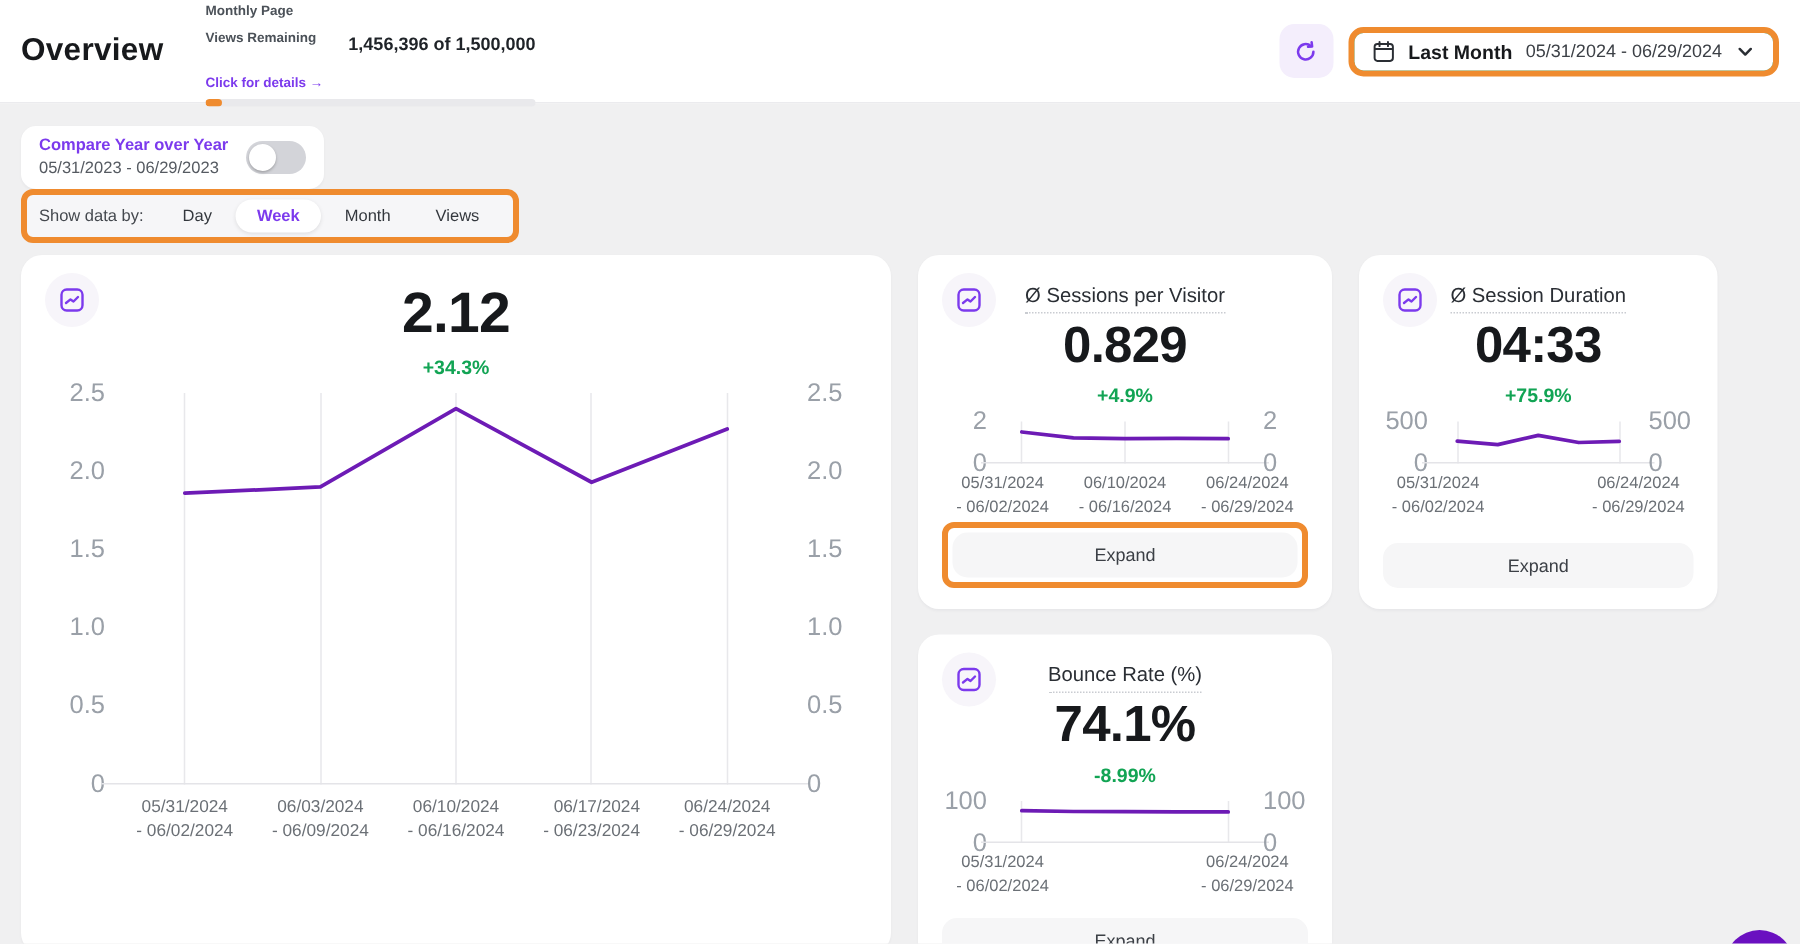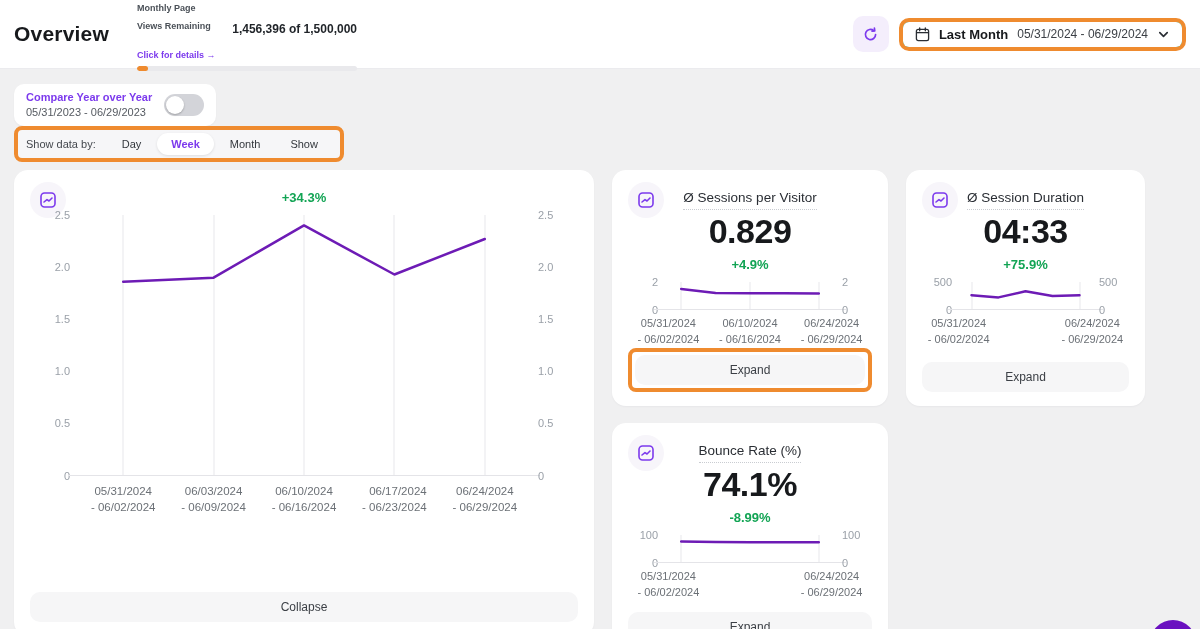--- a/index.html
+++ b/index.html
@@ -64,21 +64,21 @@
   .card-title {
     display:inline-block; font-size:14px; color:#2a2e34;
     border-bottom:1px dotted #c9ccd1; padding-bottom:4px;
   }
   .card-sm .card-title, .card-sm3 .card-title, .card-sm-b .card-title { font-size:13.5px; }
   .card-value { text-align:center; font-size:38px; font-weight:700; color:#17191c; margin-top:4px; letter-spacing:-.5px; }
   .card-sm .card-value, .card-sm3 .card-value, .card-sm-b .card-value { font-size:34px; margin-top:2px; }
   .card-change { text-align:center; font-size:13px; font-weight:700; color:#12a454; margin-top:6px; }
   
   .chart { position:relative; margin-top:10px; flex:1 1 auto; }
-  .chart .ycol { position:absolute; top:0; font-size:11px; color:#9aa0a8; }
+  .chart .ycol { position:absolute; top:0; font-size:17px; color:#9aa0a8; }
   .chart .ycol span { position:absolute; transform:translateY(-50%); white-space:nowrap; }
   .chart .ycol.left  { left:0; text-align:right; }
   .chart .ycol.left span { right:0; }
   .chart .ycol.right { right:0; }
   .chart .ycol.right span { left:0; }
   .chart .plot { position:absolute; }
   .chart .grid { position:absolute; top:0; bottom:0; width:1px; background:#e8e8eb; transform:translateX(-.5px); }
   .chart .baseline { position:absolute; left:-10px; right:-10px; bottom:0; height:1px; background:#e4e4e8; }
   .chart .plot svg { position:absolute; left:0; top:0; width:100%; height:100%; overflow:visible; }
   .chart .xlabels { position:absolute; }
@@ -167,34 +167,35 @@
       <div class="toggle-knob"></div>
     </div>
   </div>
 
   <div class="showdata-hl">
     <div class="showdata">
       <span class="showdata-label">Show data by:</span>
       <span class="seg-option">Day</span>
       <span class="seg-option selected">Week</span>
       <span class="seg-option">Month</span>
-      <span class="seg-option">Show</span>
+      <span class="seg-option">Views</span>
     </div>
   </div>
 </div>
 
 <div class="cards">
 
   <div class="card card-big">
     <div class="card-icon">
       <svg class="icon-svg" width="18" height="18" viewBox="0 0 18 18" fill="none">
         <rect x="2" y="2" width="14" height="14" rx="3.5" stroke="#7c3aed" stroke-width="1.6"></rect>
         <path d="M5 11l3-2.4 2 1.4 3-3" stroke="#7c3aed" stroke-width="1.6" stroke-linecap="round" stroke-linejoin="round"></path>
       </svg>
     </div>
+    <div class="card-value">2.12</div>
     <div class="card-change">+34.3%</div>
     <div class="chart chart-big">
       <div class="ycol left">
           <span style="top: 0%;">2.5</span>
           <span style="top: 20%;">2.0</span>
           <span style="top: 40%;">1.5</span>
           <span style="top: 60%;">1.0</span>
           <span style="top: 80%;">0.5</span>
           <span style="top: 100%;">0</span>
         </div>
@@ -233,23 +234,20 @@
           <div class="xlab" style="left: 70%; text-align: right;">
             <div>06/17/2024</div>
             <div>- 06/23/2024</div>
           </div>
           <div class="xlab" style="left: 90%;">
             <div>06/24/2024</div>
             <div>- 06/29/2024</div>
           </div>
         </div>
     </div>
-    <div class="btn-plain">
-      <button class="flat-btn">Collapse</button>
-    </div>
   </div>
 
   <div class="col">
 
     <div class="card card-sm">
       <div class="card-icon">
         <svg class="icon-svg" width="18" height="18" viewBox="0 0 18 18" fill="none">
           <rect x="2" y="2" width="14" height="14" rx="3.5" stroke="#7c3aed" stroke-width="1.6"></rect>
           <path d="M5 11l3-2.4 2 1.4 3-3" stroke="#7c3aed" stroke-width="1.6" stroke-linecap="round" stroke-linejoin="round"></path>
         </svg>

